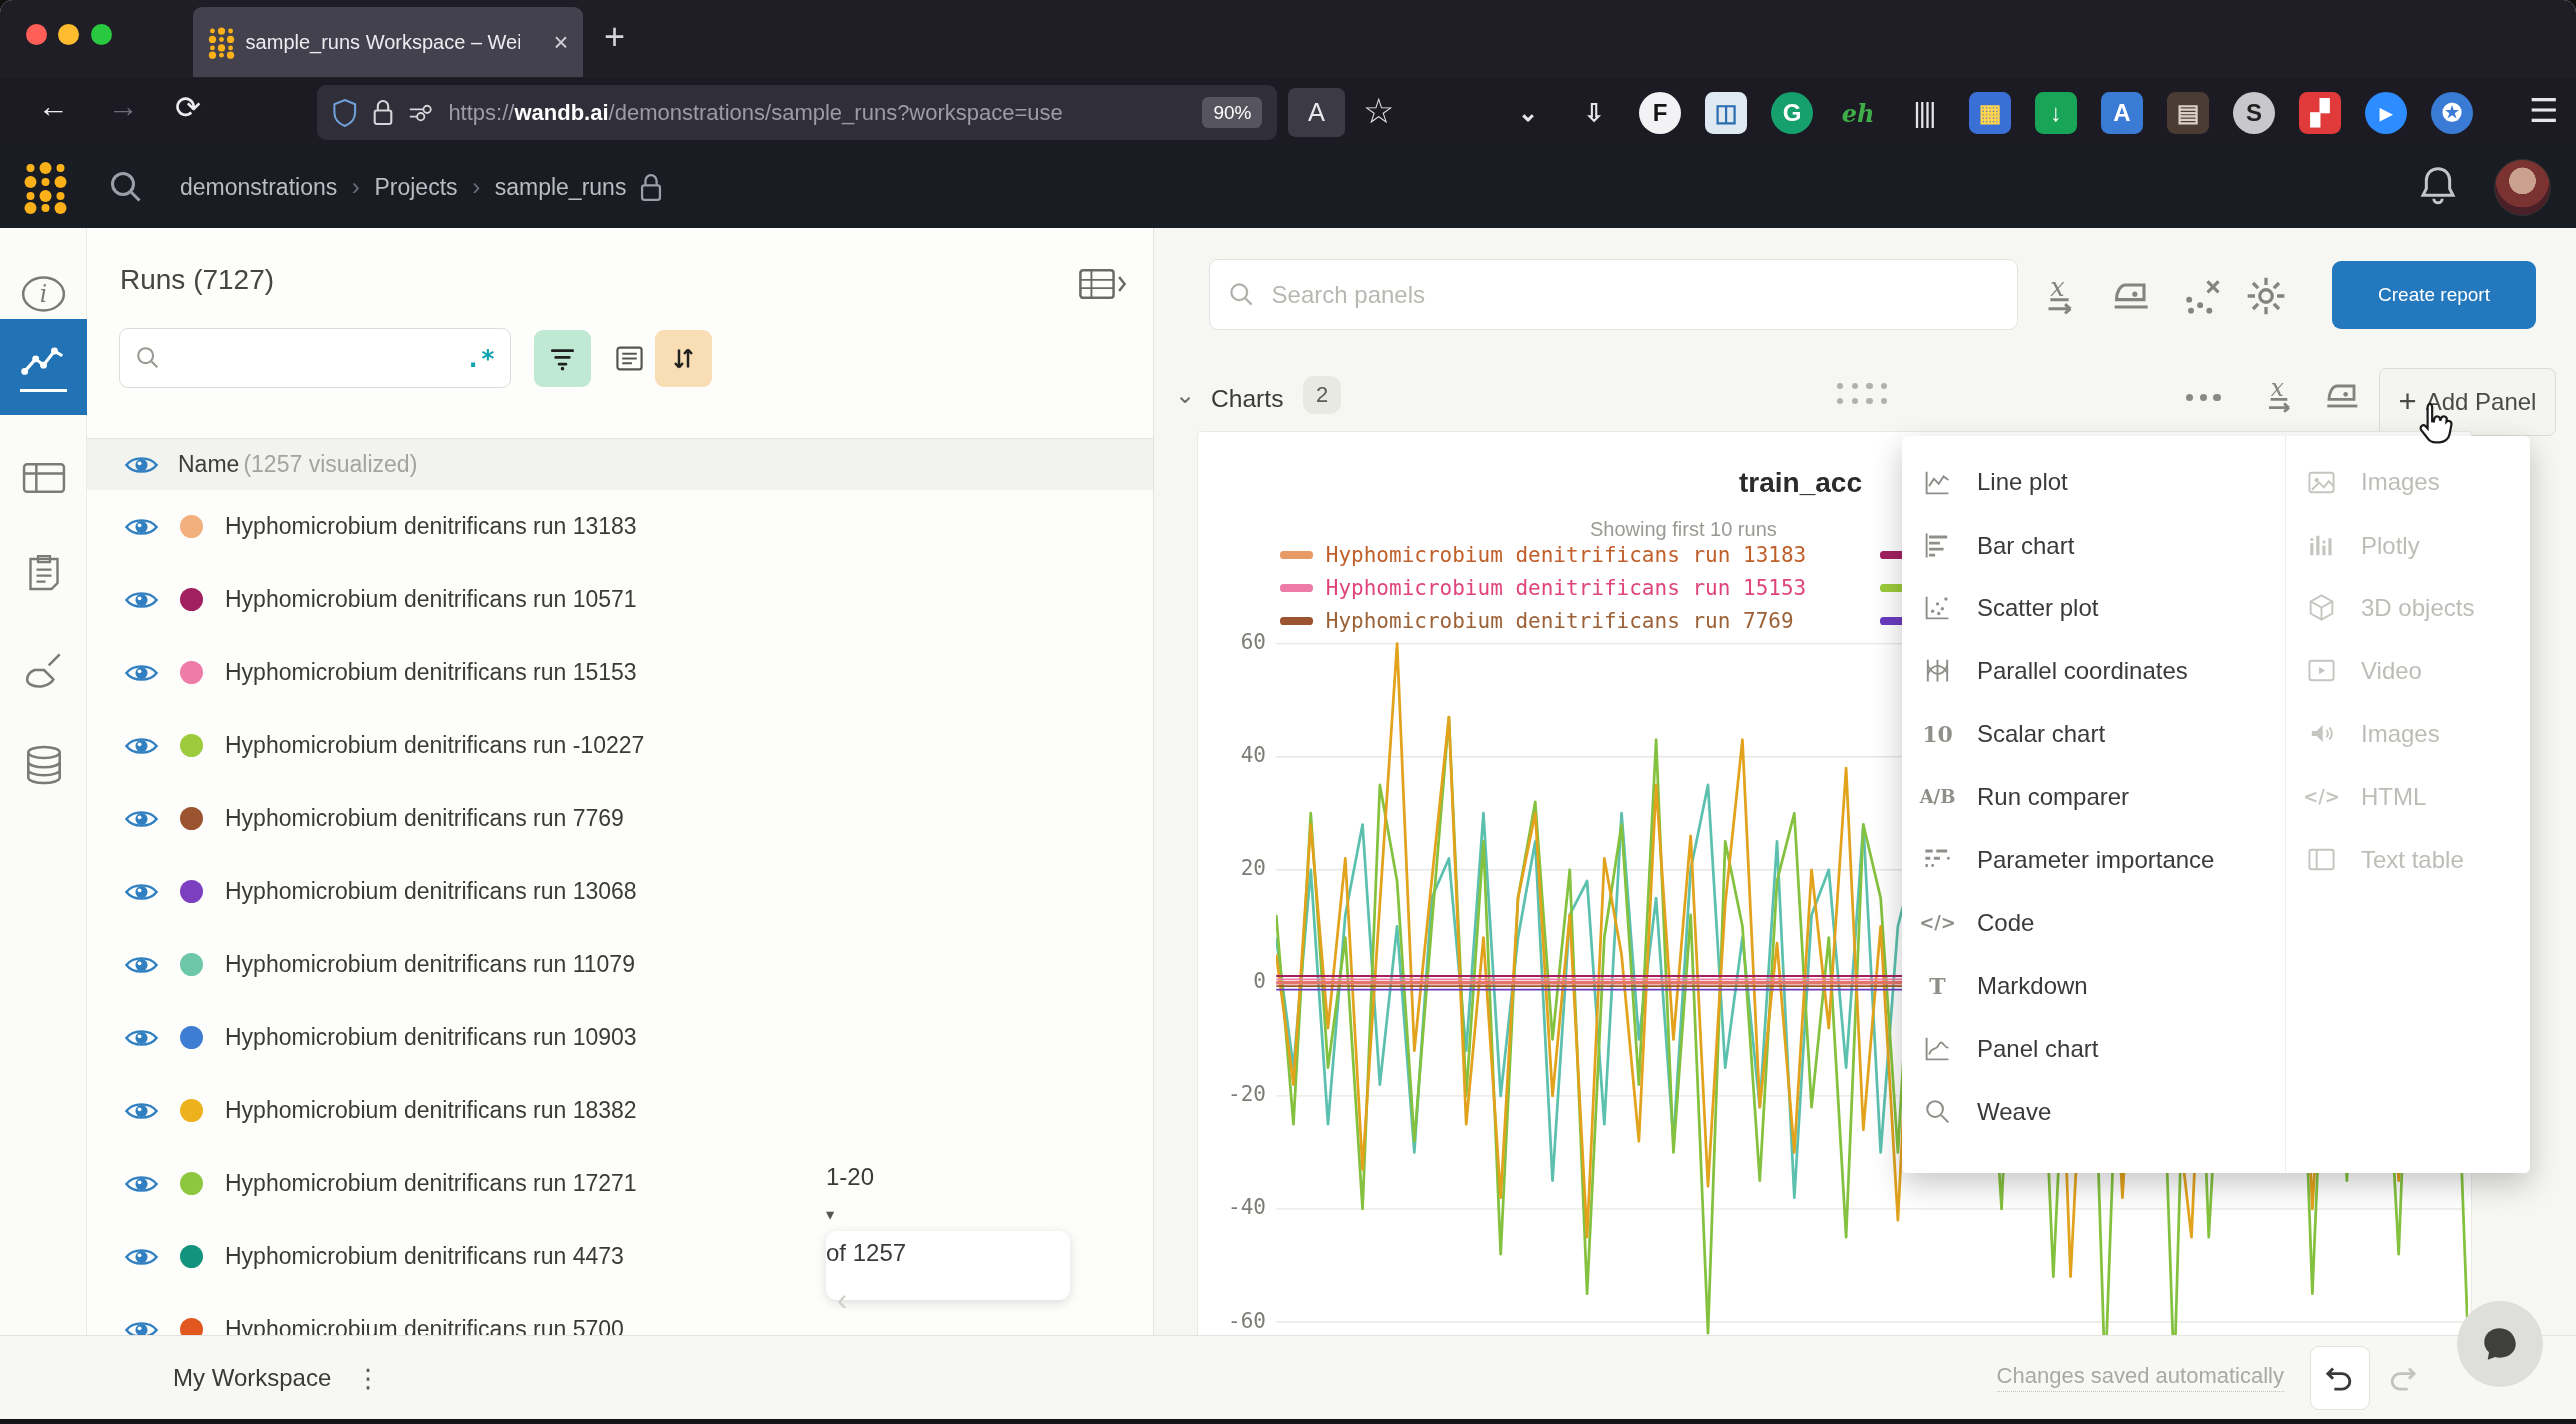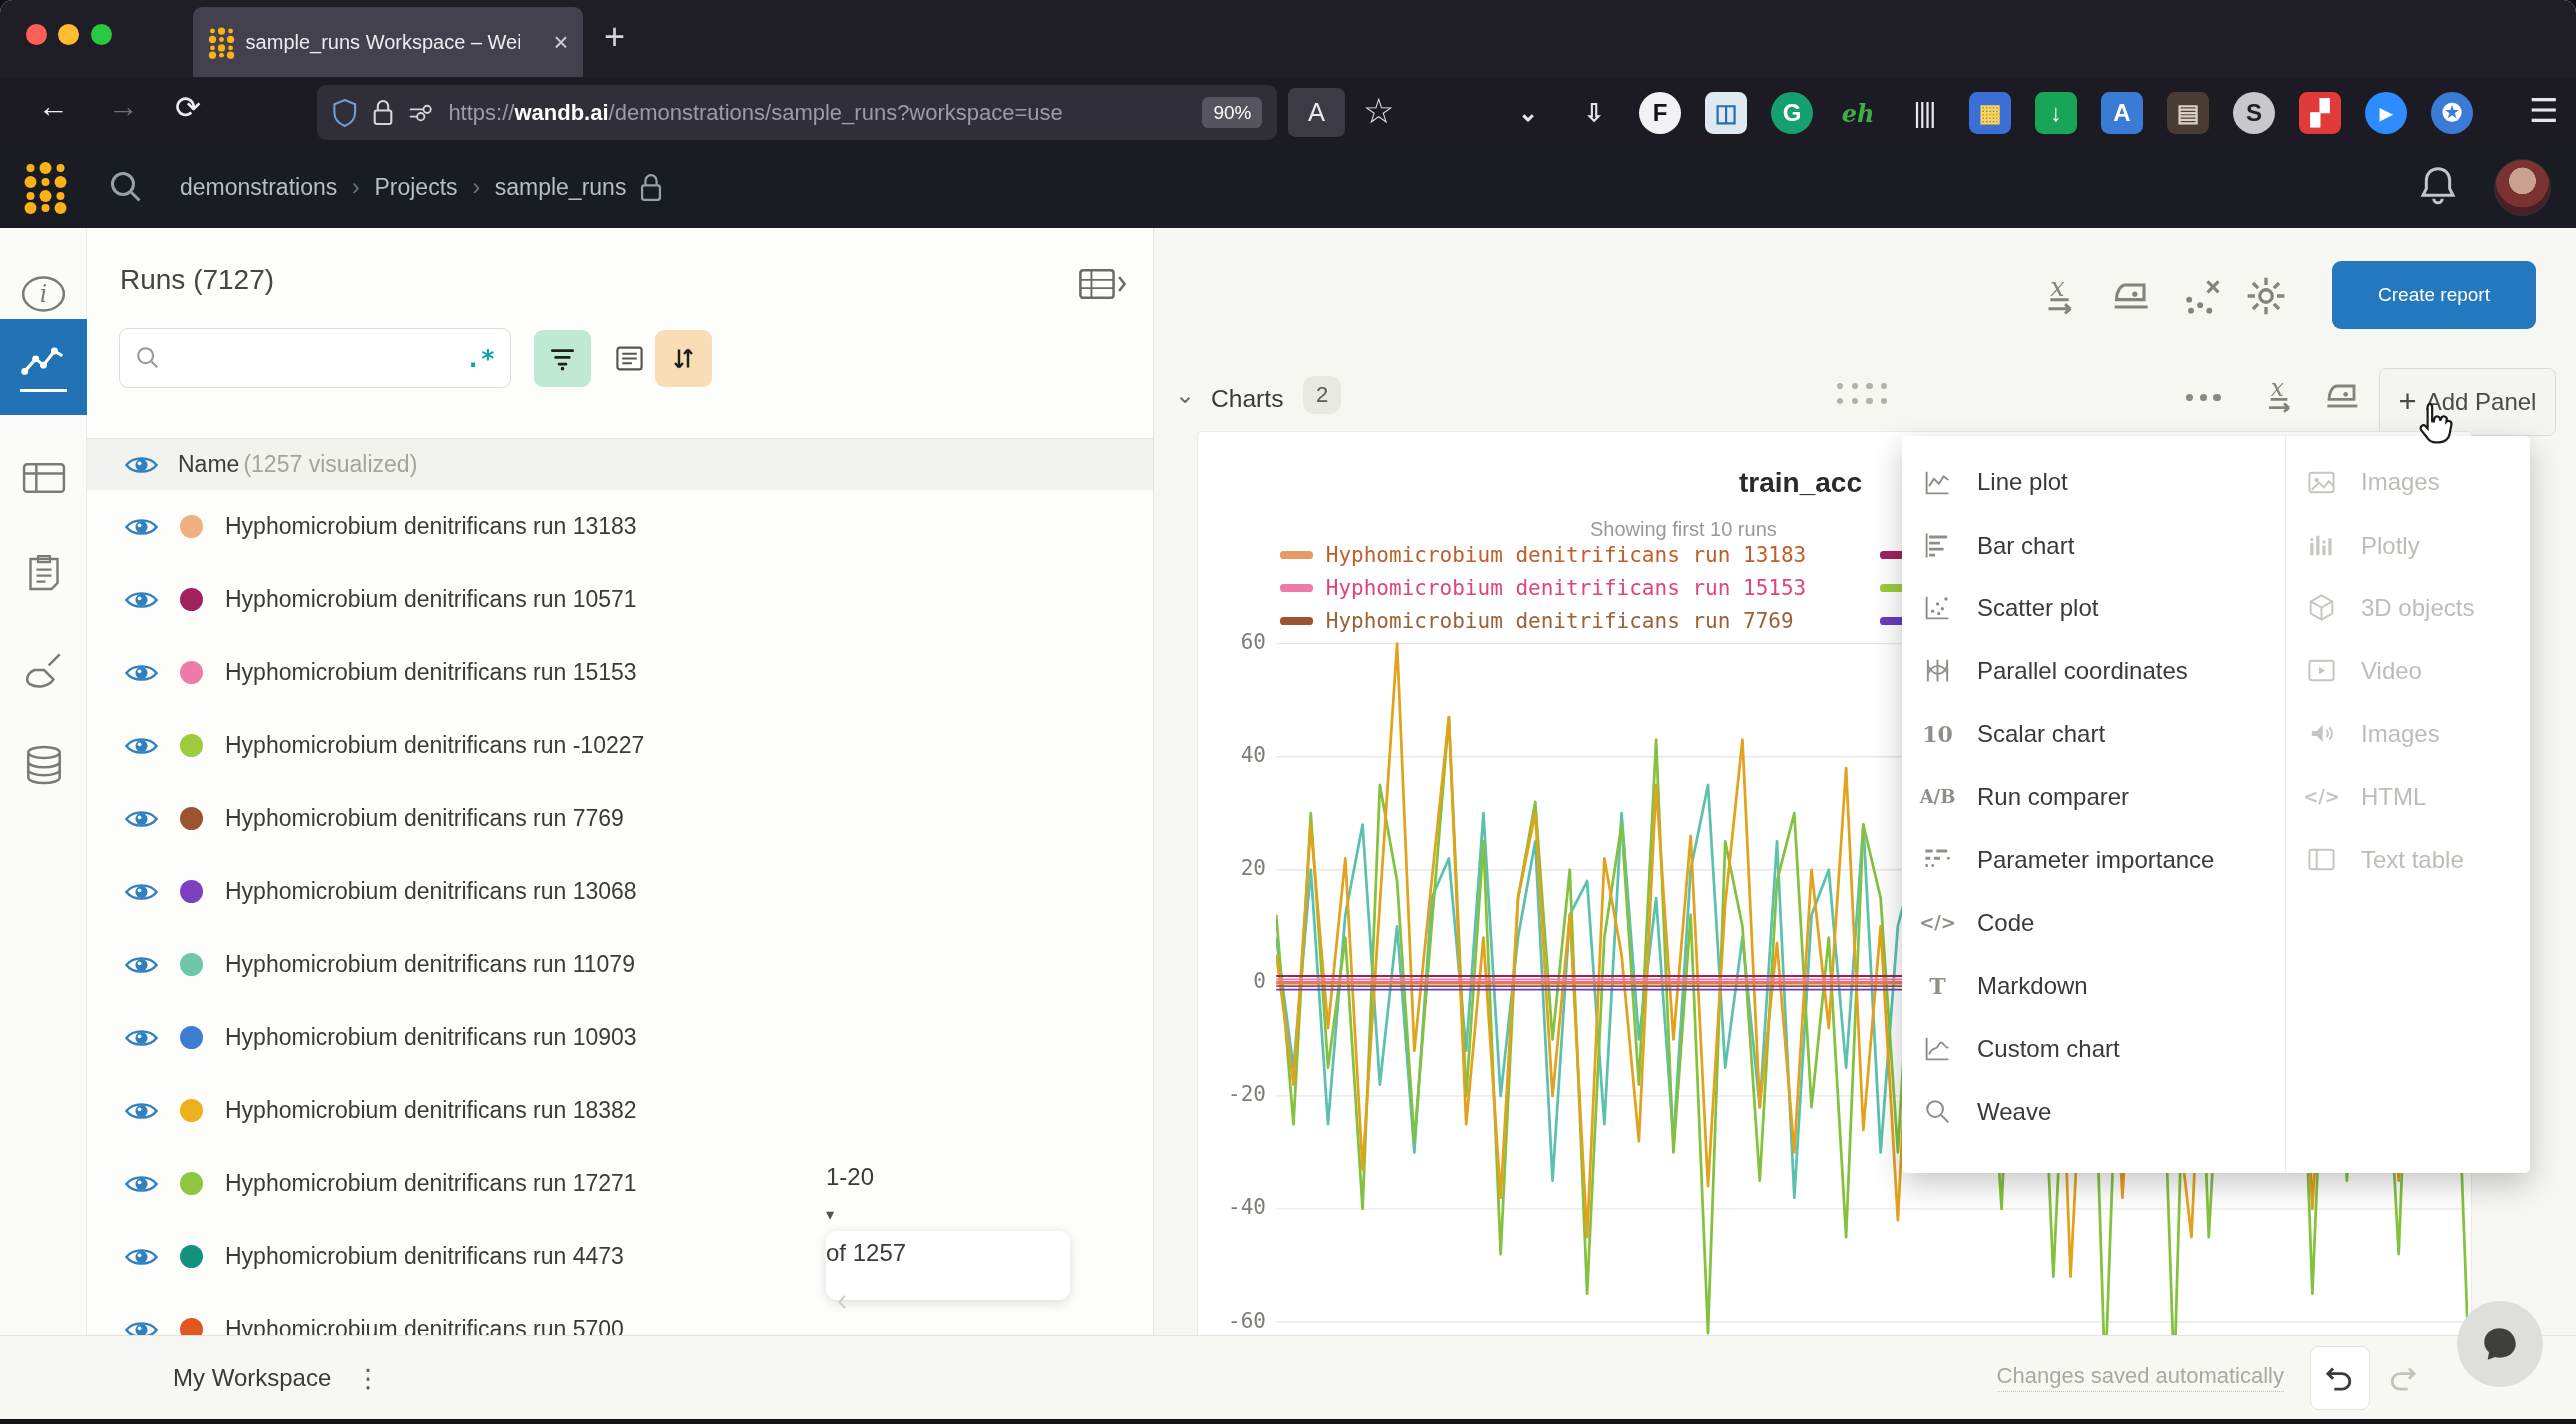--- a/index.html
+++ b/index.html
@@ -418,20 +418,27 @@
       <span>1-20</span>
       <span style="font-size:16.4px;color:#55554f">▾</span>
       <span>of 1257</span>
       <span style="color:#cfcfca;font-size:31px;margin-left:11px">‹</span>
       <span style="color:#55554f;font-size:31px;margin-left:9px">›</span>
     </div>
   </div>
 
   <div class="right-bg"></div>
 
+  <div class="panels-search">
+    <svg width="27" height="27" viewBox="0 0 24 24">
+        <circle cx="10" cy="10" r="7" fill="none" stroke="#b0b0ab" stroke-width="2"></circle>
+        <path d="M15.5 15.5 L21 21" stroke="#b0b0ab" stroke-width="2"></path>
+      </svg>
+    <input placeholder="Search panels" style="">
+  </div>
   <svg class="hdr-ic" style="left:2043px" viewBox="0 0 24 24">
       <text x="4" y="12" font-size="14" font-style="italic" font-family="DejaVu Serif,serif" fill="#84847f">x</text>
       <path d="M4 14 H14 M3 19 H15 M15 19 L12 16.5 M15 19 L12 21.5" stroke="#84847f" stroke-width="1.6" fill="none"></path>
     </svg>
   <svg class="hdr-ic" style="left:2111px" viewBox="0 0 24 24">
       <path d="M8 6 H18 V14 H3 C3 10 5 6 8 6 Z" fill="none" stroke="#84847f" stroke-width="1.7"></path>
       <path d="M2 18 H20" stroke="#84847f" stroke-width="1.7"></path>
       <circle cx="13" cy="11" r="1.4" fill="#84847f"></circle>
     </svg>
   <svg class="hdr-ic" style="left:2180px" viewBox="0 0 24 24">
@@ -606,21 +613,21 @@
           <span class="mi-icon" style="font-size: 22px;">T</span>
           <span class="mi-label">Markdown</span>
         </div>
         <div class="menu-item" style="top: 581px;">
           <span class="mi-icon">
             <svg width="29" height="29" viewBox="0 0 24 24">
               <path d="M3 3 V21 H21" stroke="#8f8f8a" stroke-width="1.6" fill="none"></path>
               <path d="M5 17 C8 9 10 15 13 9 C16 3 18 13 21 11" fill="none" stroke="#8f8f8a" stroke-width="1.5"></path>
             </svg>
           </span>
-          <span class="mi-label">Custom chart</span>
+          <span class="mi-label">Panel chart</span>
         </div>
         <div class="menu-item" style="top: 644px;">
           <span class="mi-icon">
             <svg width="29" height="29" viewBox="0 0 24 24">
               <circle cx="10" cy="10" r="6.5" fill="none" stroke="#8f8f8a" stroke-width="1.7"></circle>
               <path d="M15 15 L21 21" stroke="#8f8f8a" stroke-width="1.7"></path>
             </svg>
           </span>
           <span class="mi-label">Weave</span>
         </div>

